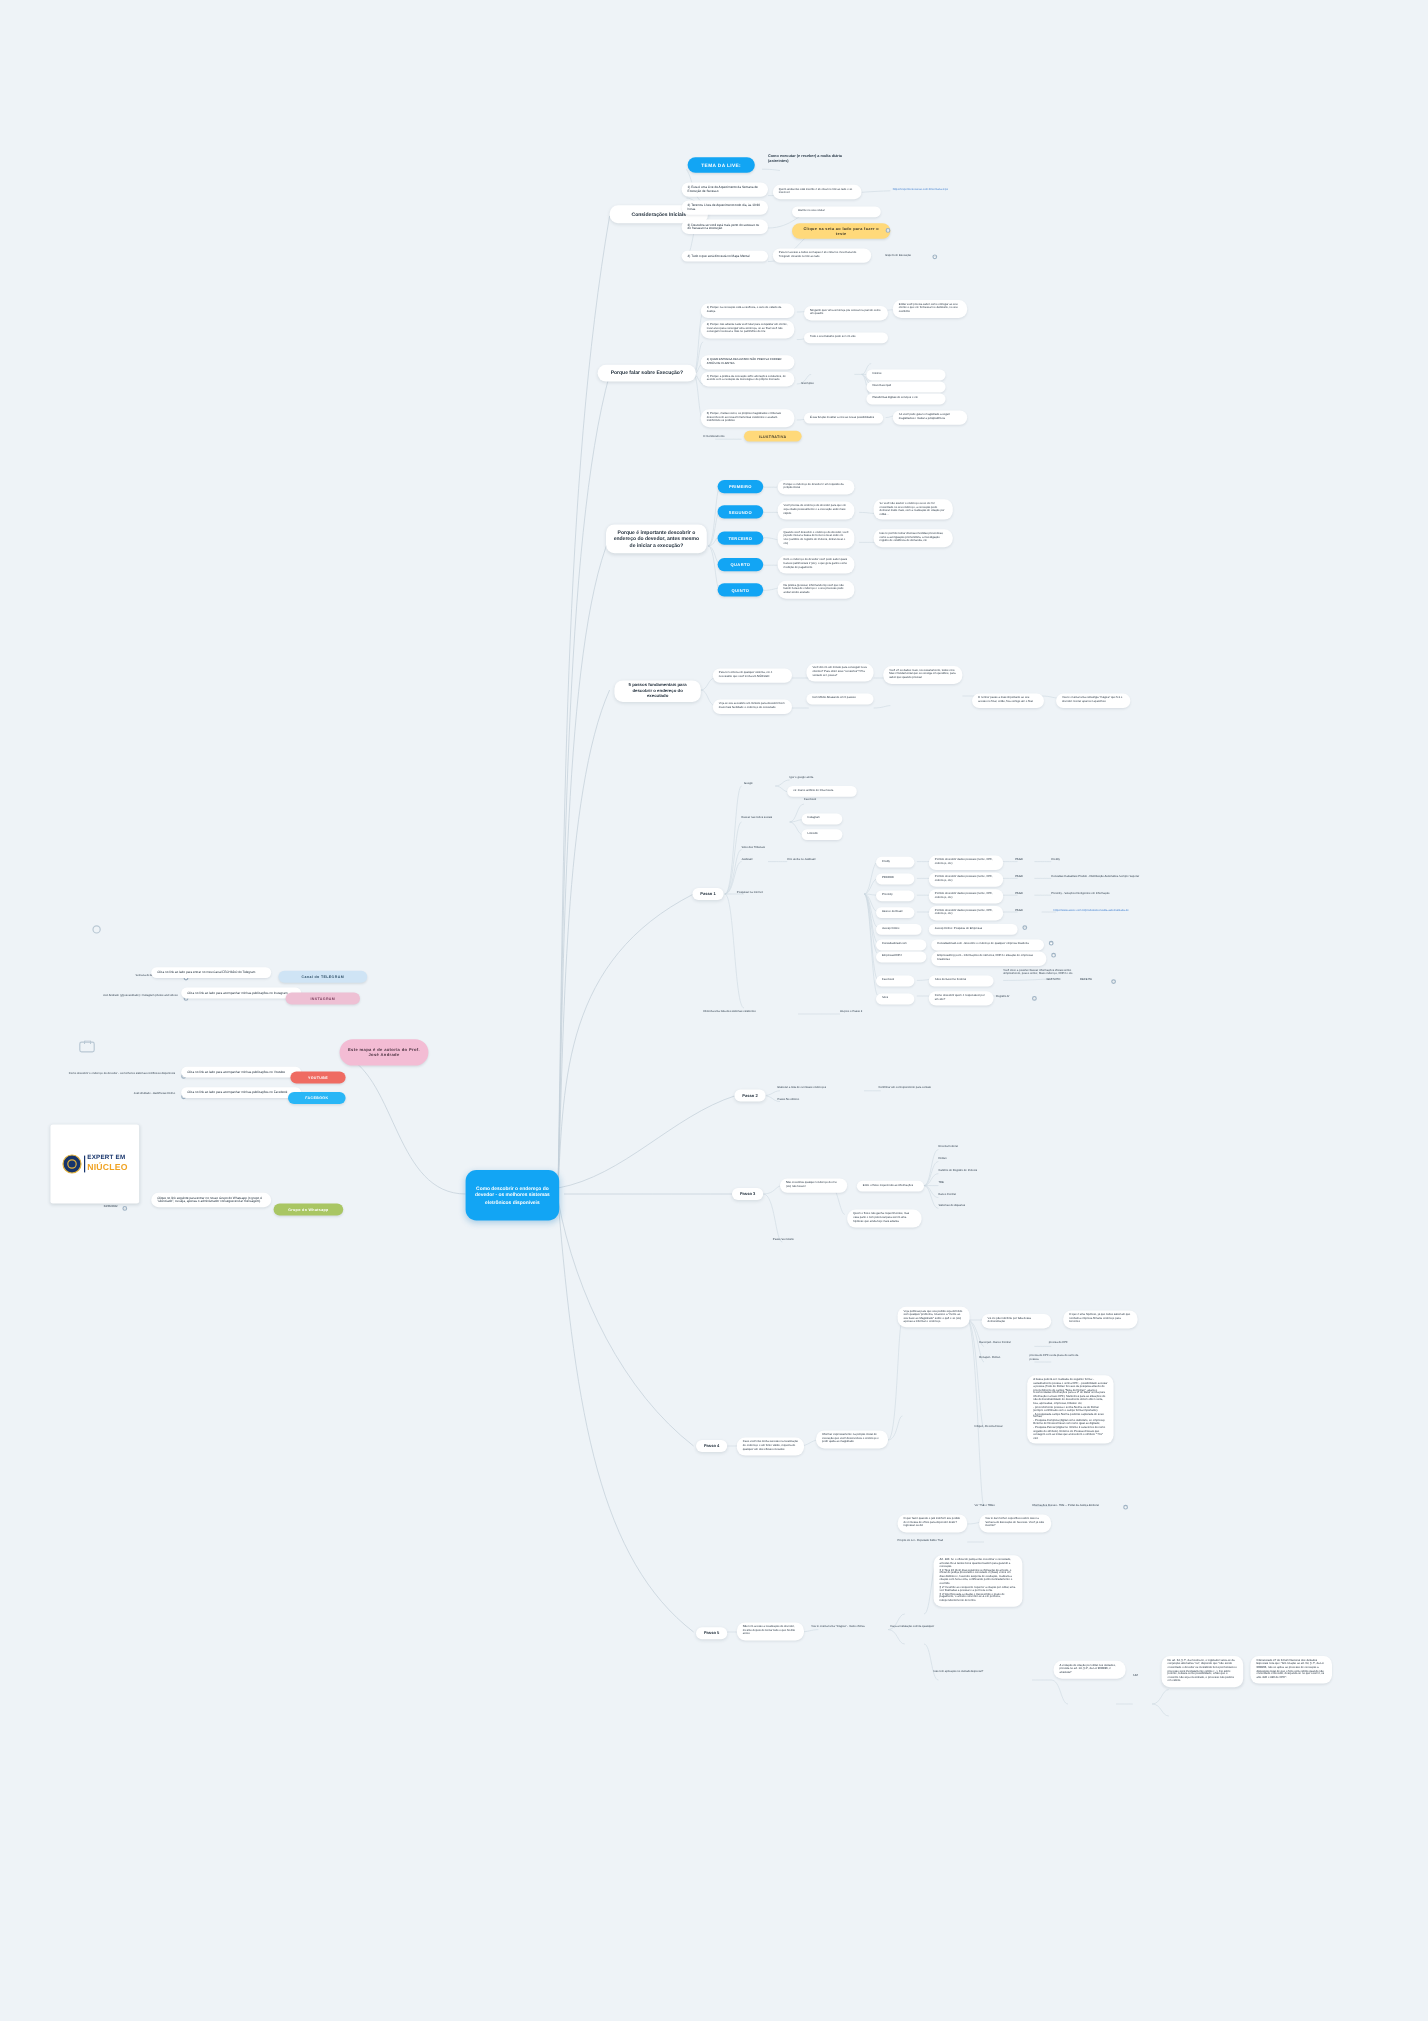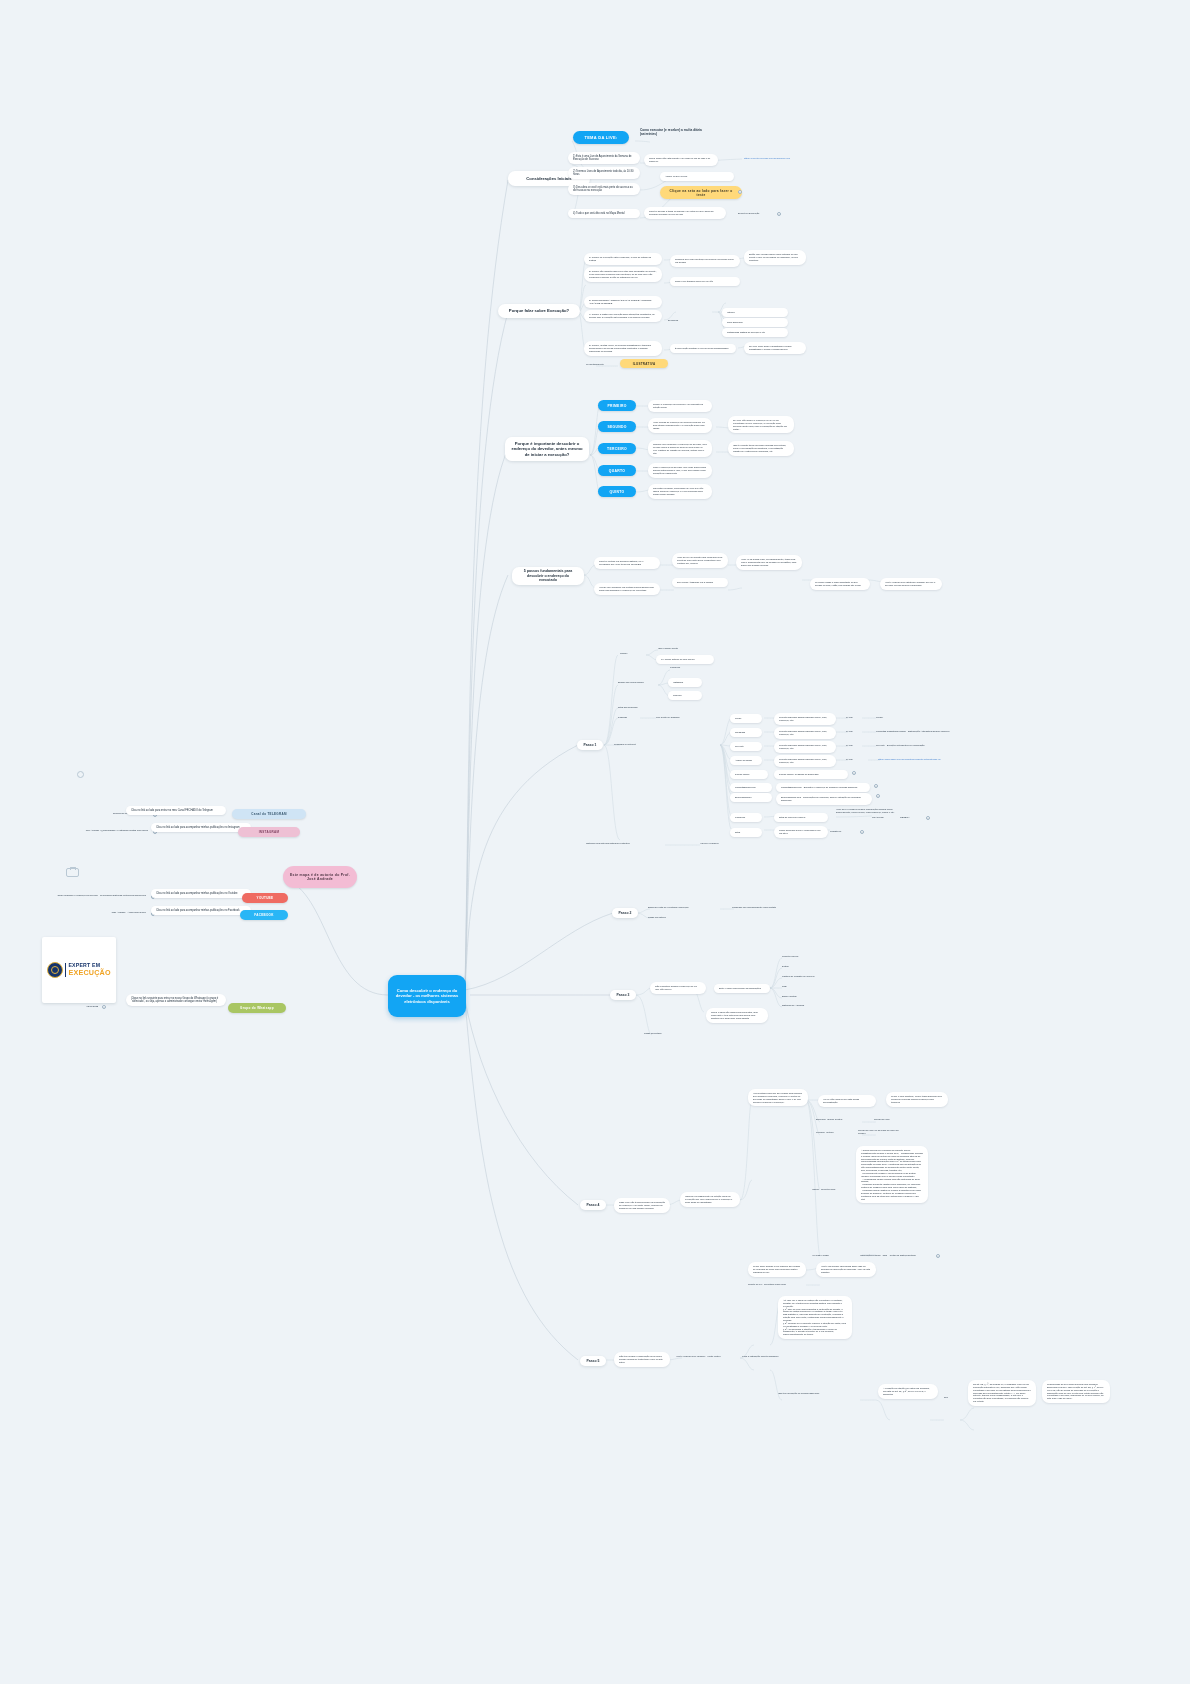--- a/index.html
+++ b/index.html
@@ -296,21 +296,21 @@
   <div class="node pill pill-cyan" style="left:240px;top:910px;width:48px;height:10px;font-size:3px;">FACEBOOK</div>
 
   <div class="node logocard" style="left:42px;top:937px;width:74px;height:66px;">
     <div class="logo-inner">
       <div class="logo-seal">
           <div class="bulb"></div>
         </div>
       <div class="logo-bar"></div>
       <div class="logo-txt">
         <div class="l1">EXPERT EM</div>
-        <div class="l2">EXECUÇÃO</div>
+        <div class="l2">NIÚCLEO</div>
       </div>
     </div>
   </div>
   <div class="node plain xtiny" style="left:62px;top:1005px;width:36px;text-align:right;">03/06/2022</div>
   <span class="node collapser" style="left:100px;top:1005px;">−</span>
 
   <div class="node sheet tiny" style="left:126px;top:994px;width:100px;">Clique no link seguinte para entrar no nosso Grupo do Whatsapp (o grupo é "silenciado", ou seja, apenas o administrador consegue enviar mensagem)</div>
   <div class="node pill pill-green" style="left:228px;top:1003px;width:58px;height:10px;font-size:3px;">Grupo do Whatsapp</div>
 
   <div class="node pill pill-pink" style="left:283px;top:866px;width:74px;height:22px;font-size:3.4px;padding:0 4px;">Este mapa é de autoria do Prof. José Andrade</div>

